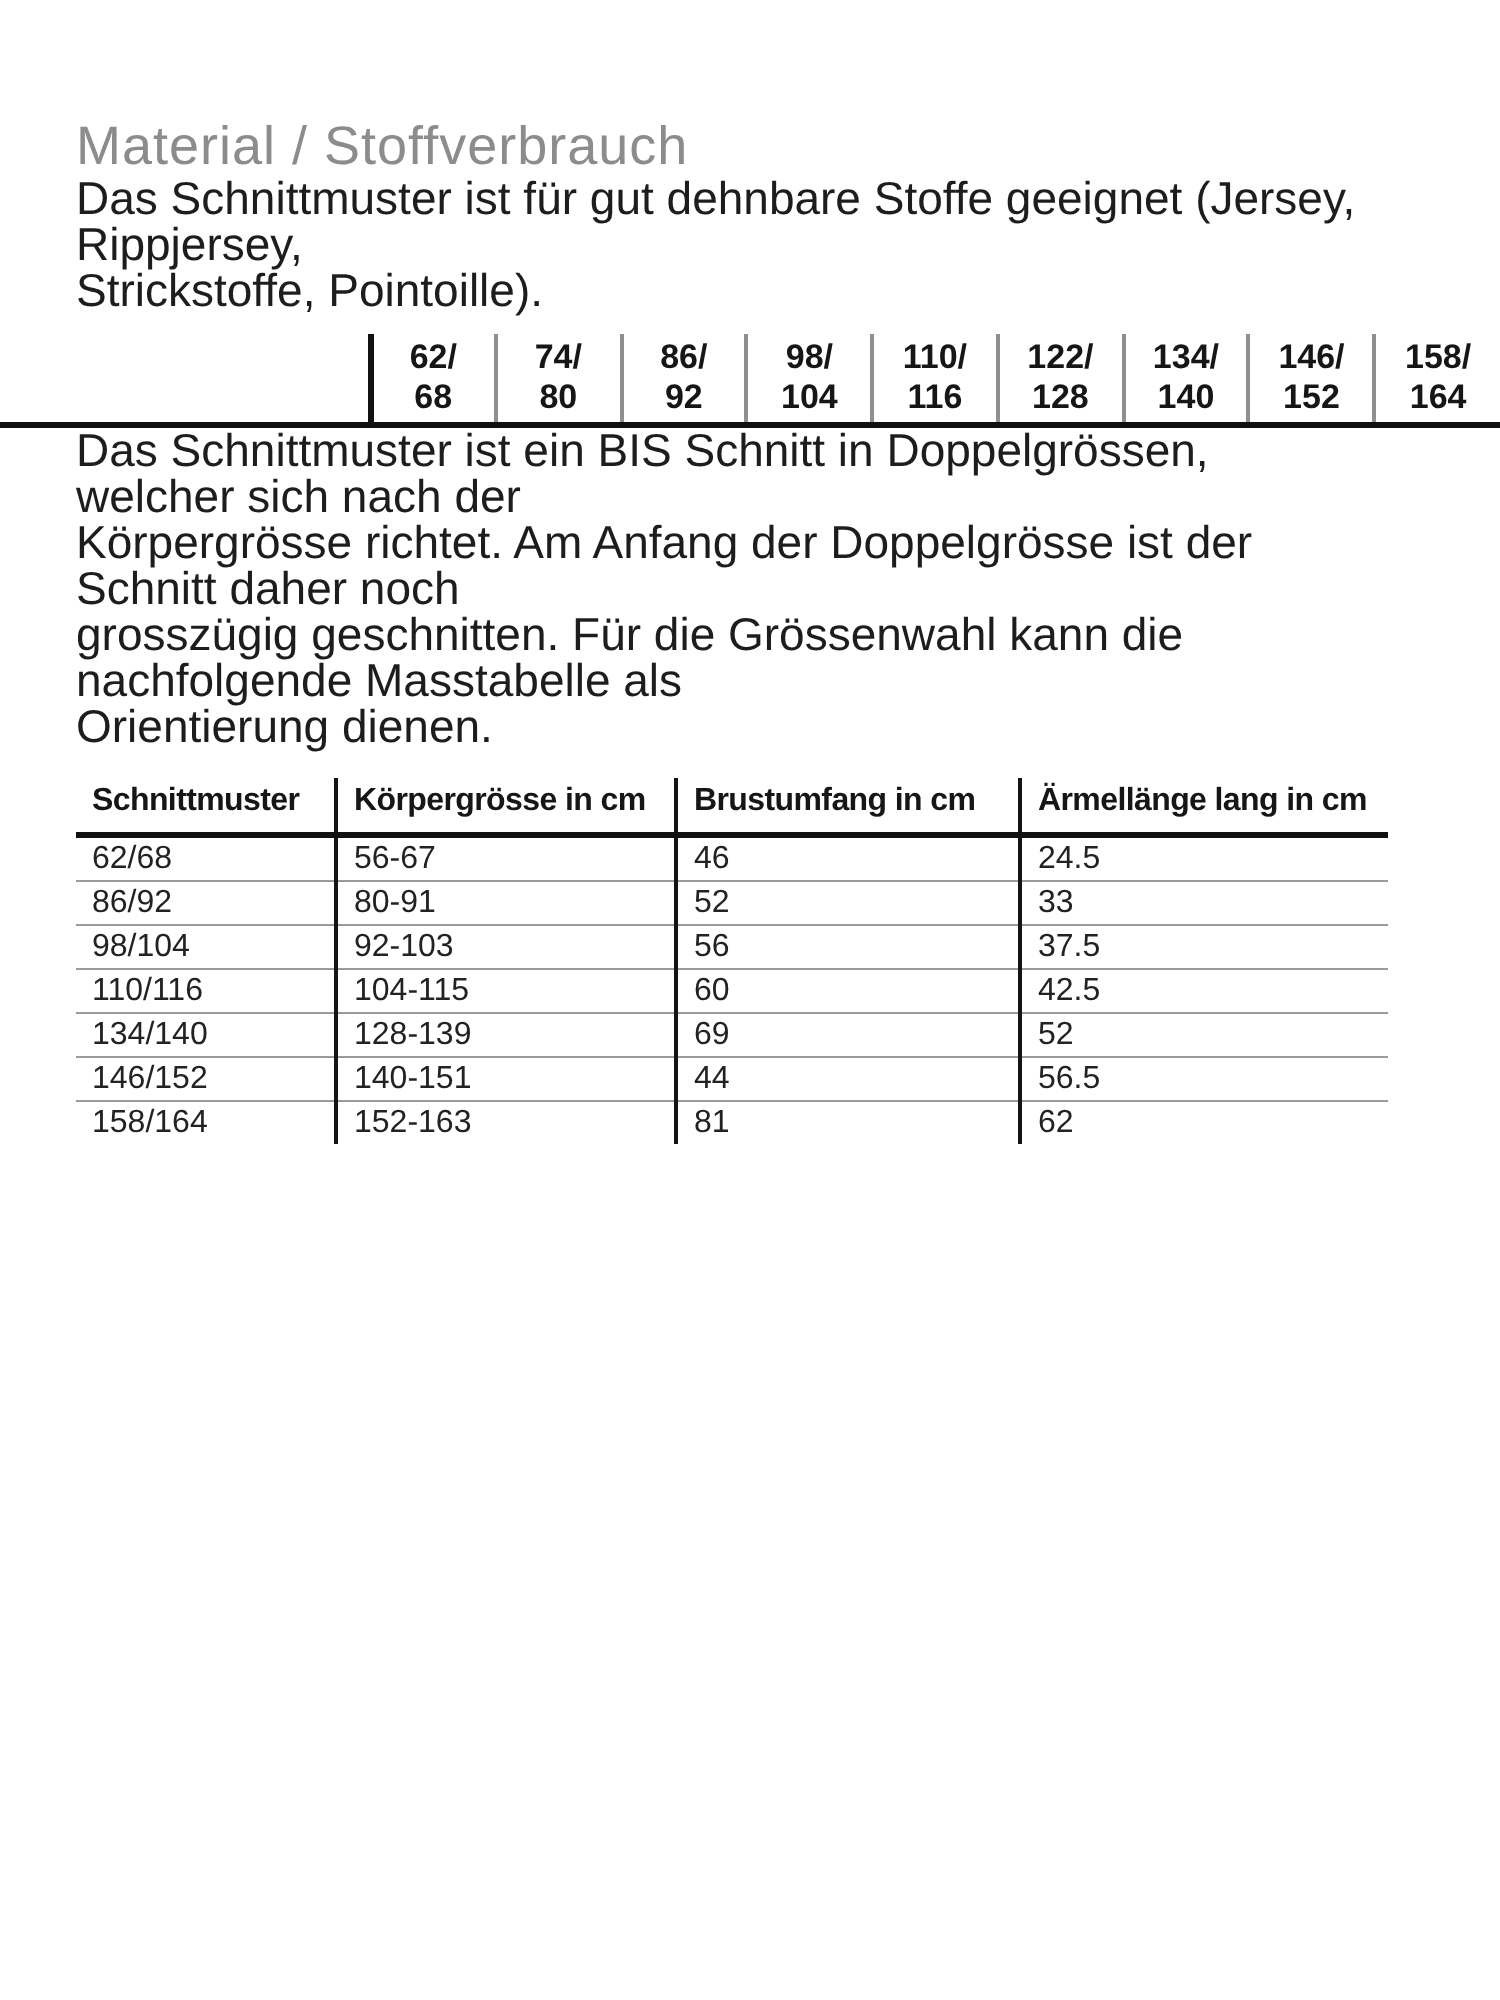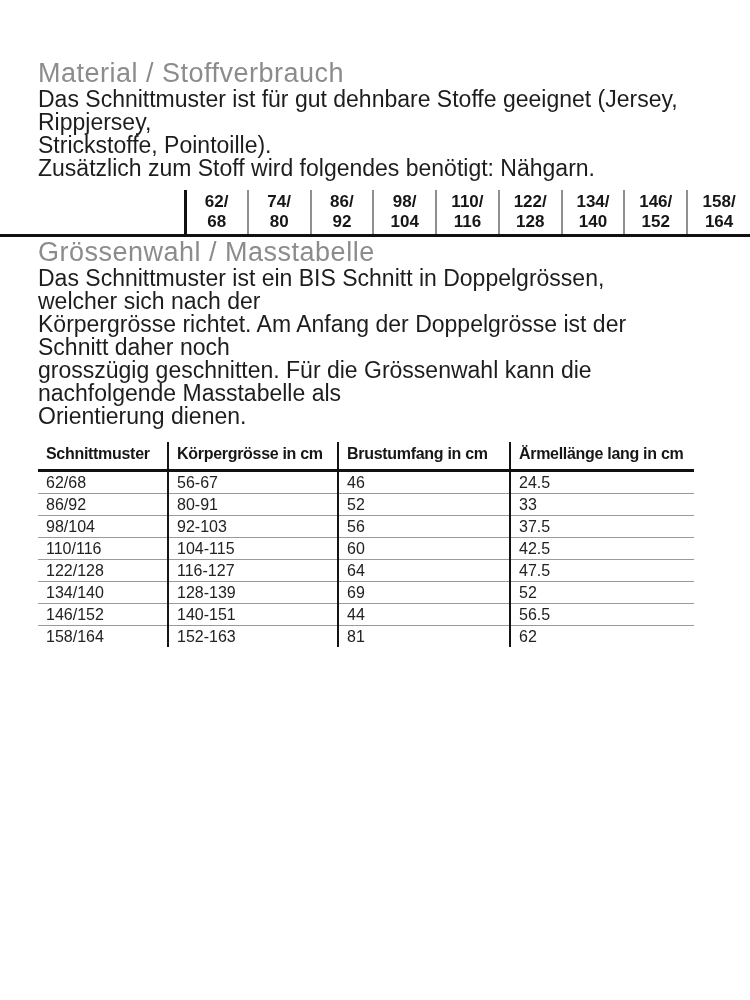--- a/index.html
+++ b/index.html
@@ -115,21 +115,20 @@
 </style>
 </head>
 <body>
 
 <div class="page">
 
   <h1 class="section-title title-material">Material / Stoffverbrauch</h1>
 
   <p class="body-text para-1">Das Schnittmuster ist für gut dehnbare Stoffe geeignet (Jersey, Rippjersey,
 Strickstoffe, Pointoille).</p>
-  <p class="body-text para-2">Zusätzlich zum Stoff wird folgendes benötigt: Nähgarn.</p>
 
   <table class="fabric-table">
     <colgroup>
       <col class="c-label">
         <col>
         <col>
         <col>
         <col>
         <col>
         <col>
@@ -155,21 +154,20 @@
       <td class="ft-size">134/
 140</td>
       <td class="ft-size">146/
 152</td>
       <td class="ft-size">158/
 164</td>
     </tr>
   </tbody>
     </table>
 
-  <h1 class="section-title title-sizes">Grössenwahl / Masstabelle</h1>
 
   <p class="body-text para-3">Das Schnittmuster ist ein BIS Schnitt in Doppelgrössen, welcher sich nach der
 Körpergrösse richtet. Am Anfang der Doppelgrösse ist der Schnitt daher noch
 grosszügig geschnitten. Für die Grössenwahl kann die nachfolgende Masstabelle als
 Orientierung dienen.</p>
 
   <table class="measure-table">
     <colgroup>
         <col class="m1">
         <col class="m2">
@@ -203,26 +201,20 @@
         <td>56</td>
         <td>37.5</td>
       </tr>
       <tr>
         <td>110/116</td>
         <td>104-115</td>
         <td>60</td>
         <td>42.5</td>
       </tr>
       <tr>
-        <td>122/128</td>
-        <td>116-127</td>
-        <td>64</td>
-        <td>47.5</td>
-      </tr>
-      <tr>
         <td>134/140</td>
         <td>128-139</td>
         <td>69</td>
         <td>52</td>
       </tr>
       <tr>
         <td>146/152</td>
         <td>140-151</td>
         <td>44</td>
         <td>56.5</td>

